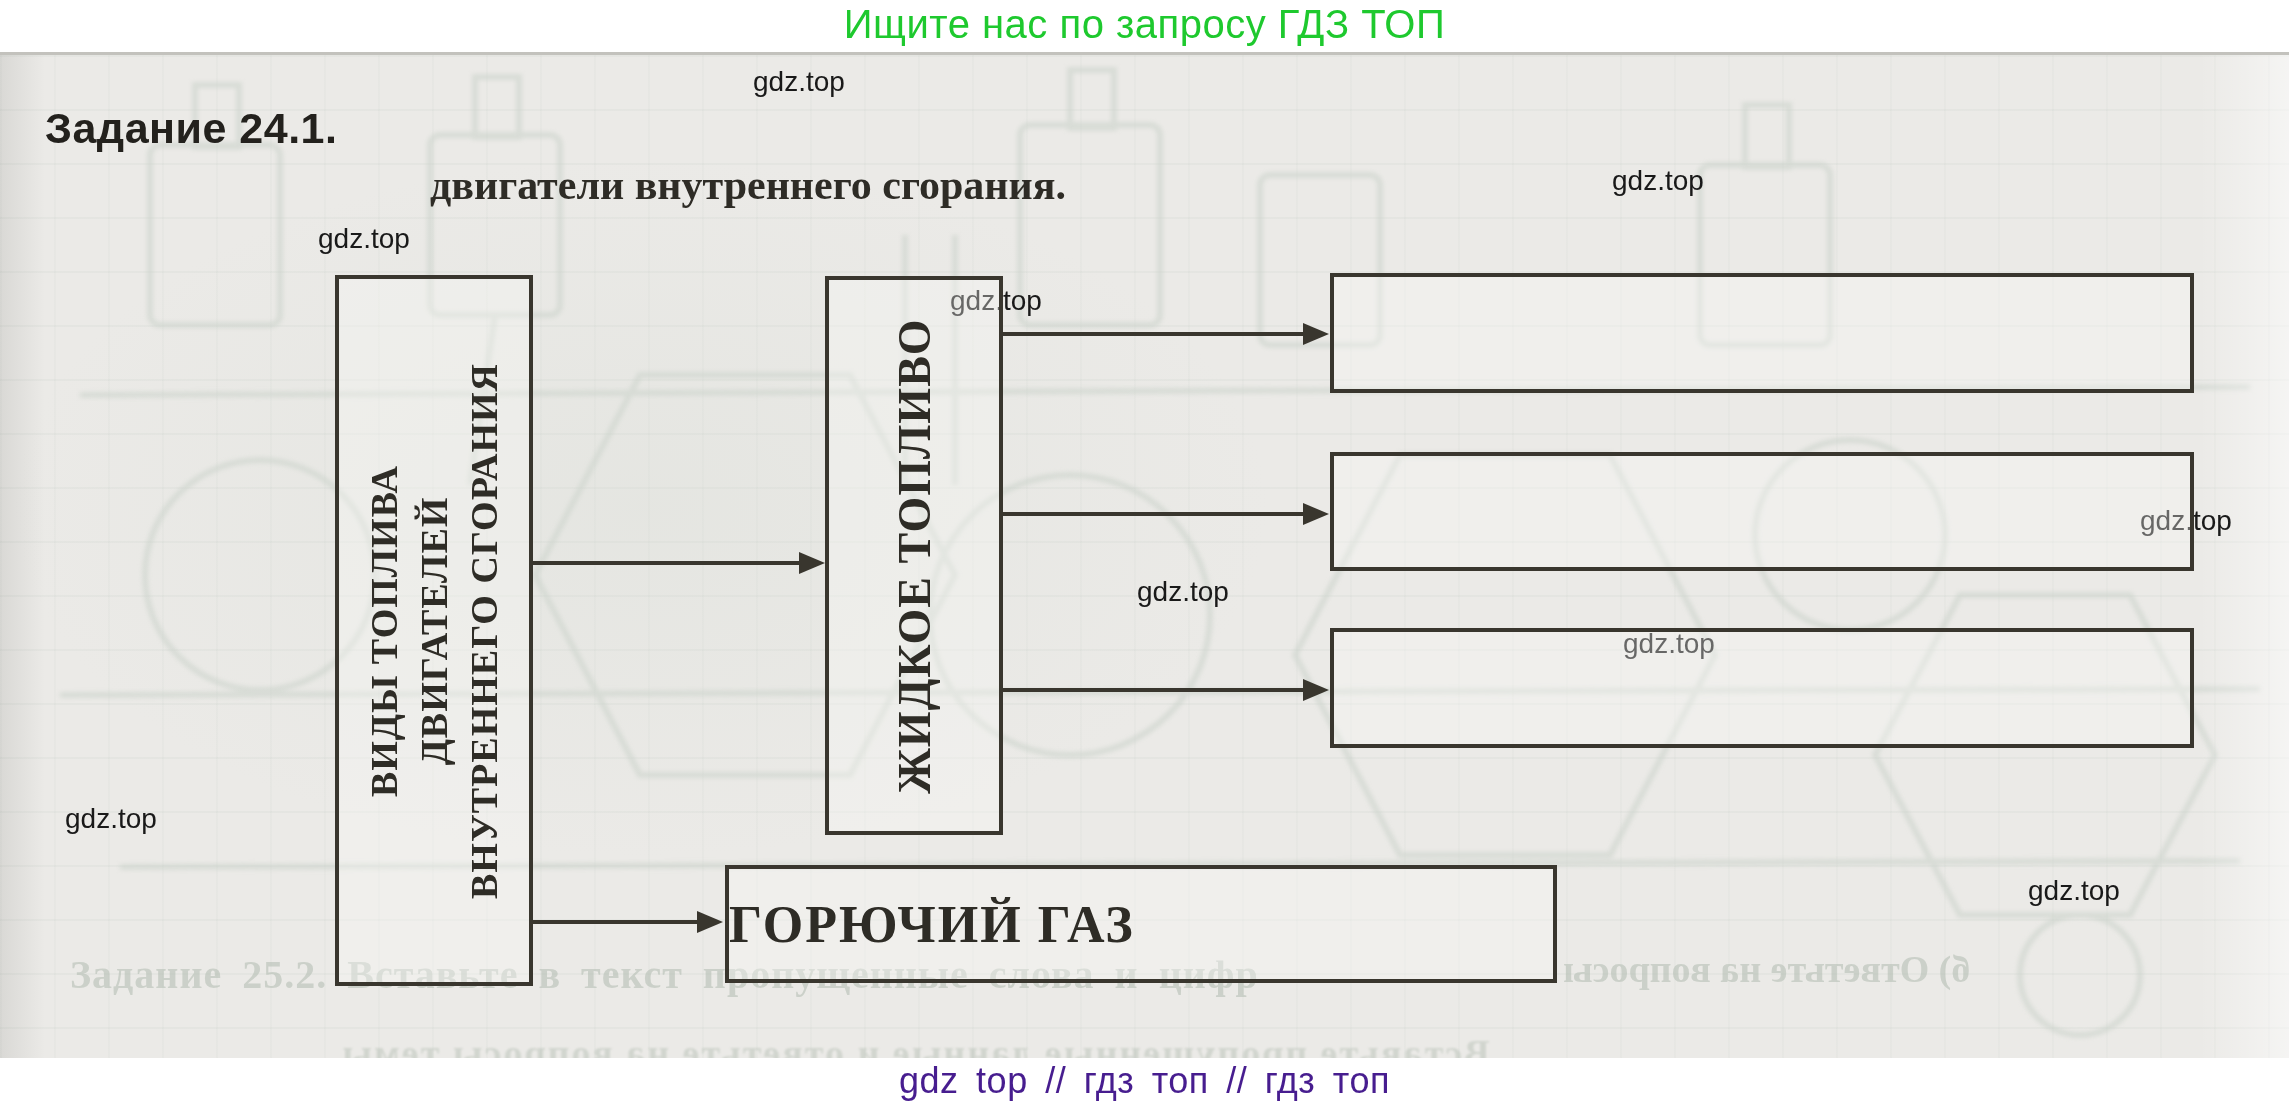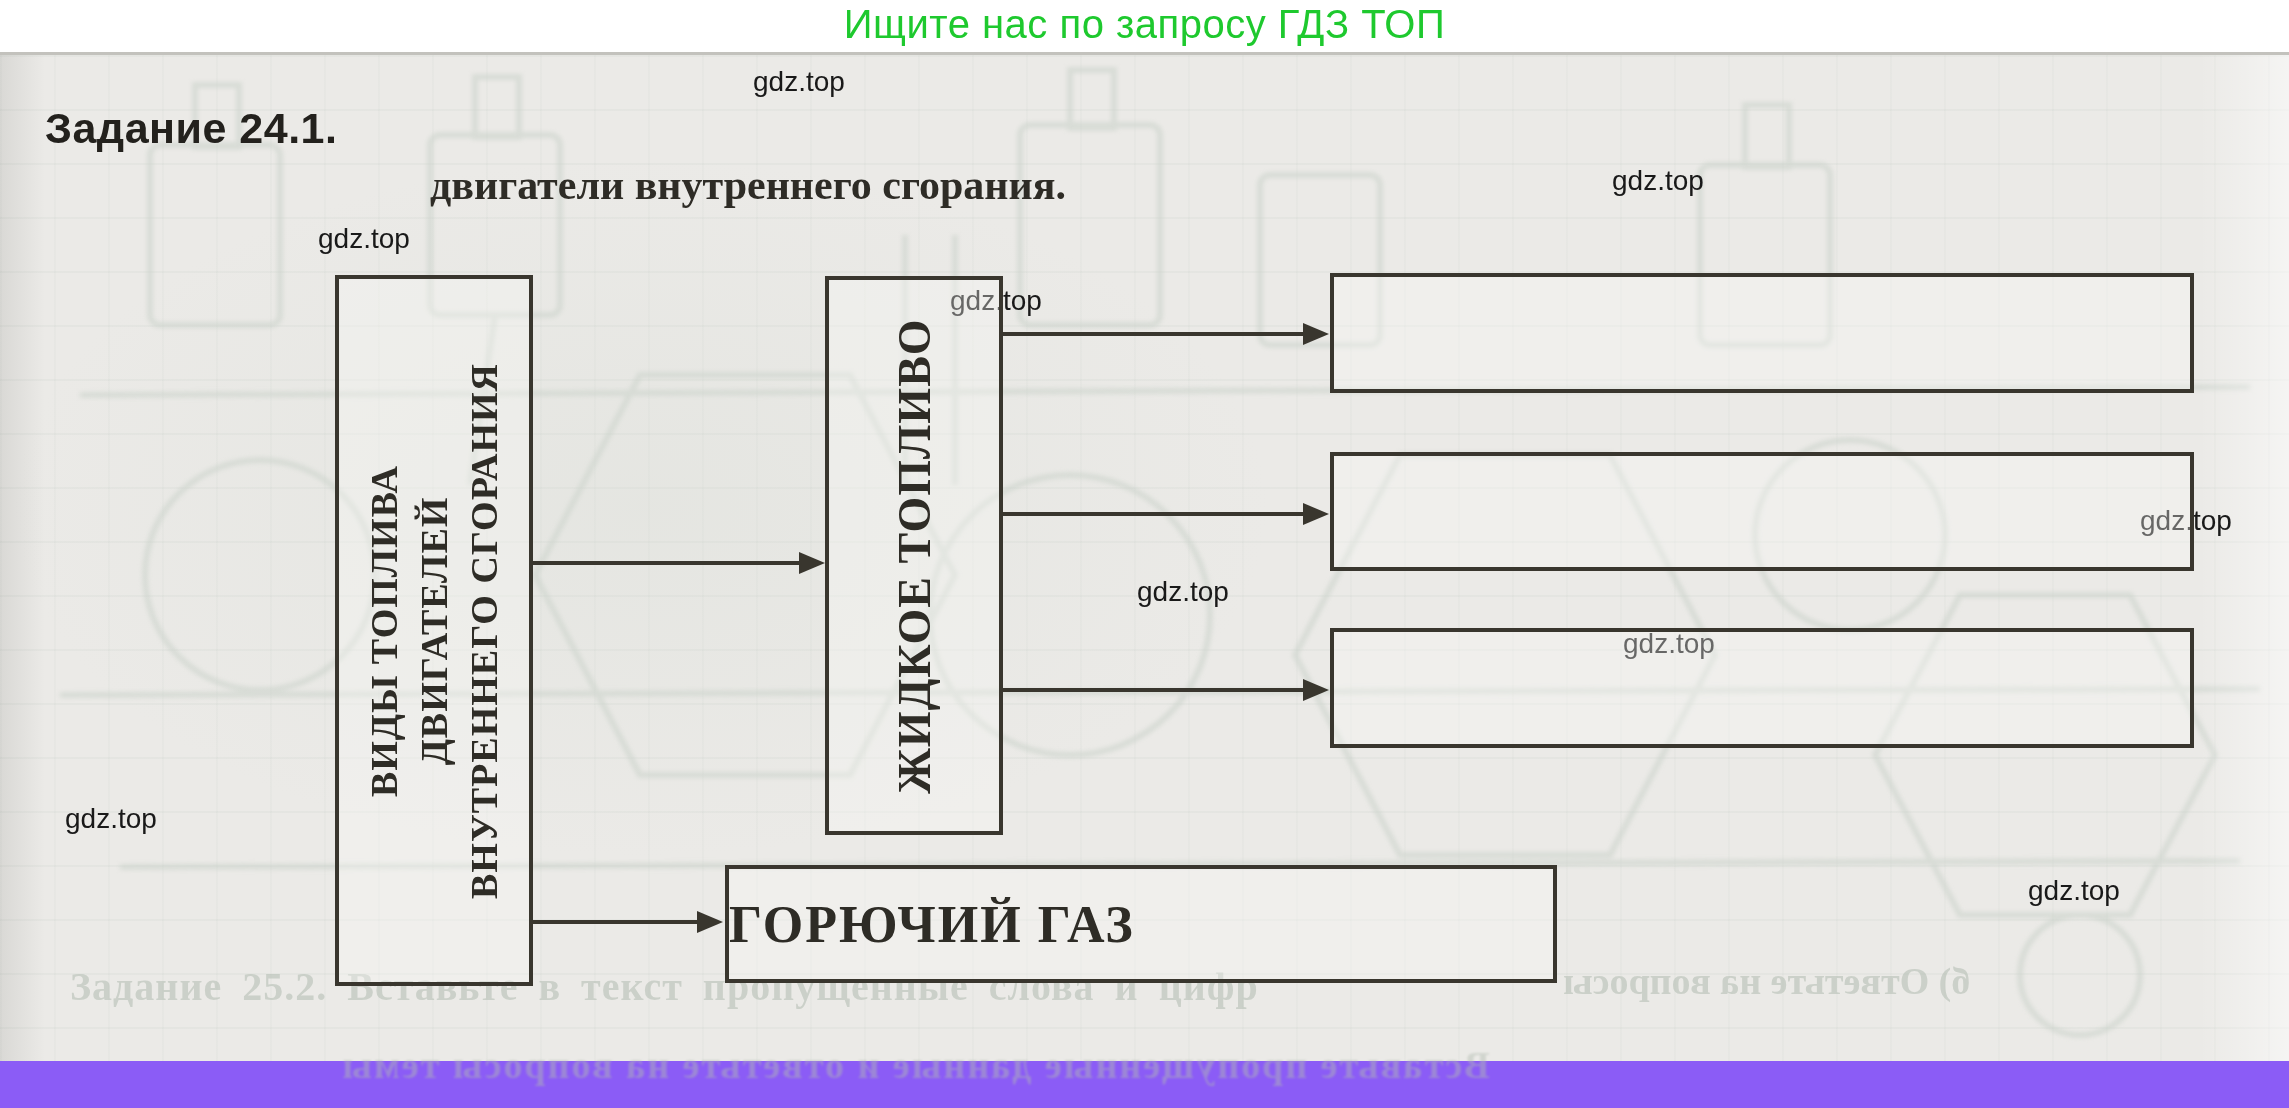--- a/index.html
+++ b/index.html
@@ -1,16 +1,16 @@
 <!DOCTYPE html>
 <html><head>
 <meta charset="utf-8">
 <style>
   html,body{margin:0;padding:0;background:#ffffff;}
-  .page{position:relative;width:2289px;height:1108px;overflow:hidden;background:#8b5cf6;
+  .page{position:relative;width:2289px;height:1108px;overflow:hidden;background:#a16207;
         font-family:"Liberation Sans",sans-serif;}
   
   .top-strip{position:absolute;left:0;top:0;width:2289px;height:52px;background:#ffffff;}
   .promo{position:absolute;left:0;top:2px;width:100%;text-align:center;
          font-size:40px;font-weight:400;letter-spacing:0.5px;}
   
   .scan{position:absolute;left:0;top:52px;width:2289px;height:1006px;background:#ebeae7;
         border-top:3px solid rgba(95,90,82,0.28);}
   .scan .grid{position:absolute;inset:0;
         background:
@@ -42,21 +42,21 @@
   .root-label{width:700px;font-size:38px;line-height:1.32;letter-spacing:1px;white-space:normal;}
   .liquid-label{width:545px;font-size:46px;letter-spacing:1px;}
   .gas-box{display:flex;align-items:center;justify-content:flex-start;}
   .gas-label{font-family:"Liberation Serif",serif;font-weight:bold;font-size:52px;
              letter-spacing:2px;color:#2e2c26;}
   .aline{position:absolute;height:4px;background:#39362e;}
   .ahead{position:absolute;width:0;height:0;border-top:11px solid transparent;
          border-bottom:11px solid transparent;border-left:26px solid #39362e;}
   
   .ghost{position:absolute;font-family:"Liberation Serif",serif;font-weight:bold;
-         color:#b2bcb1;opacity:0.55;filter:blur(0.6px);white-space:nowrap;margin-top:12px;}
+         color:#b2bcb1;opacity:0.55;filter:blur(0.6px);white-space:nowrap;}
   .ghost-a{left:70px;top:896px;font-size:40px;word-spacing:9px;letter-spacing:1px;}
   .ghost-a-mir{left:1563px;top:892px;font-size:38px;transform:scaleX(-1);transform-origin:center;}
   .ghost-b{left:330px;top:976px;width:1170px;font-size:38px;letter-spacing:2px;
            transform:scaleX(-1);transform-origin:center;opacity:0.45;filter:blur(1px);text-align:center;}
   
   .bottom-strip{position:absolute;left:0;top:1058px;width:2289px;height:50px;background:#ffffff;}
   .footer-text{position:absolute;left:0;top:2px;width:100%;text-align:center;
         font-size:36px;font-weight:400;word-spacing:7px;letter-spacing:0.5px;}
 </style>
 </head>
@@ -152,14 +152,17 @@
     <div>
       <div class="aline" style="left:1003px;top:633px;width:300px;"></div>
       <div class="ahead" style="left:1303px;top:624px;"></div>
     </div>
     <div>
       <div class="aline" style="left:533px;top:865px;width:166px;"></div>
       <div class="ahead" style="left:697px;top:856px;"></div>
     </div>
   </div>
 
+  <div class="bottom-strip">
+    <div class="footer-text" style="color:#471d8f;">gdz top  //  гдз топ  //  гдз топ</div>
+  </div>
 
 </div>
 
 </body></html>

